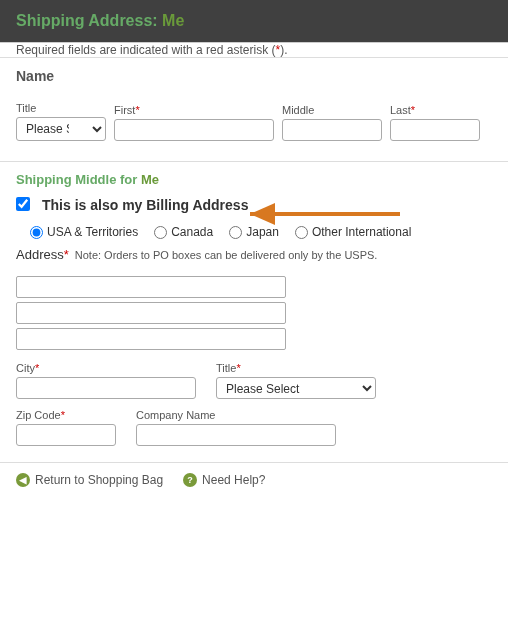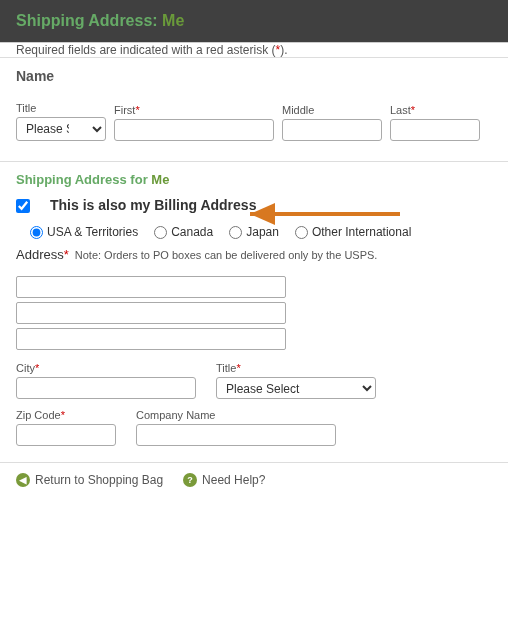--- a/index.html
+++ b/index.html
@@ -98,22 +98,22 @@
       font-weight: bold;
       color: #555;
     }
     .shipping-for span {
       color: #6a6;
     }
 
     .billing-row {
       padding: 4px 16px 8px;
       display: flex;
-      align-items: flex-end;
-      gap: 20px;
+      align-items: flex-start;
+      gap: 12px;
       position: relative;
     }
 
     .billing-row label {
       font-size: 14px;
       font-weight: bold;
       color: #333;
     }
 
     .arrow-annotation {
@@ -282,21 +282,21 @@
     <div class="field-group last-field">
       <label class="field-label"><span>Last</span><span class="req">*</span></label>
       <input type="text" style="">
     </div>
   </div>
 </div>
 
 <hr class="divider">
 
 <div class="shipping-for">
-  <span>Shipping Address for</span> <span style="color:#6a9a3a;">Me</span>
+  <span>Shipping Middle for</span> <span style="color:#6a9a3a;">Me</span>
 </div>
 
 <div class="billing-row">
   <input type="checkbox" id="billing-check" checked="" style="">
   <label for="billing-check">This is also my Billing Address</label>
 
   <div class="arrow-annotation">
     <svg class="arrow-svg" viewBox="0 0 180 38" xmlns="http://www.w3.org/2000/svg">
       <line x1="170" y1="19" x2="20" y2="19" stroke="#d87820" stroke-width="4"></line>
       <polygon points="20,19 45,8 45,30" fill="#d87820"></polygon>

